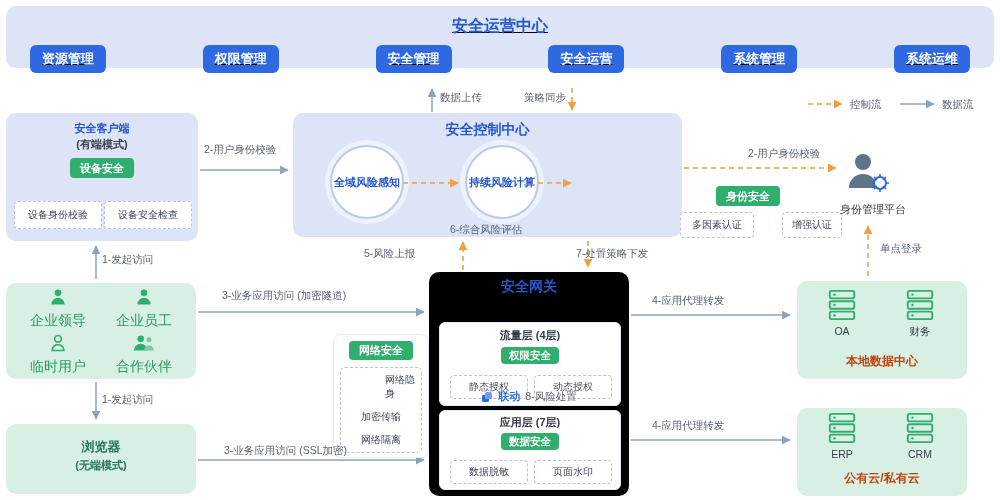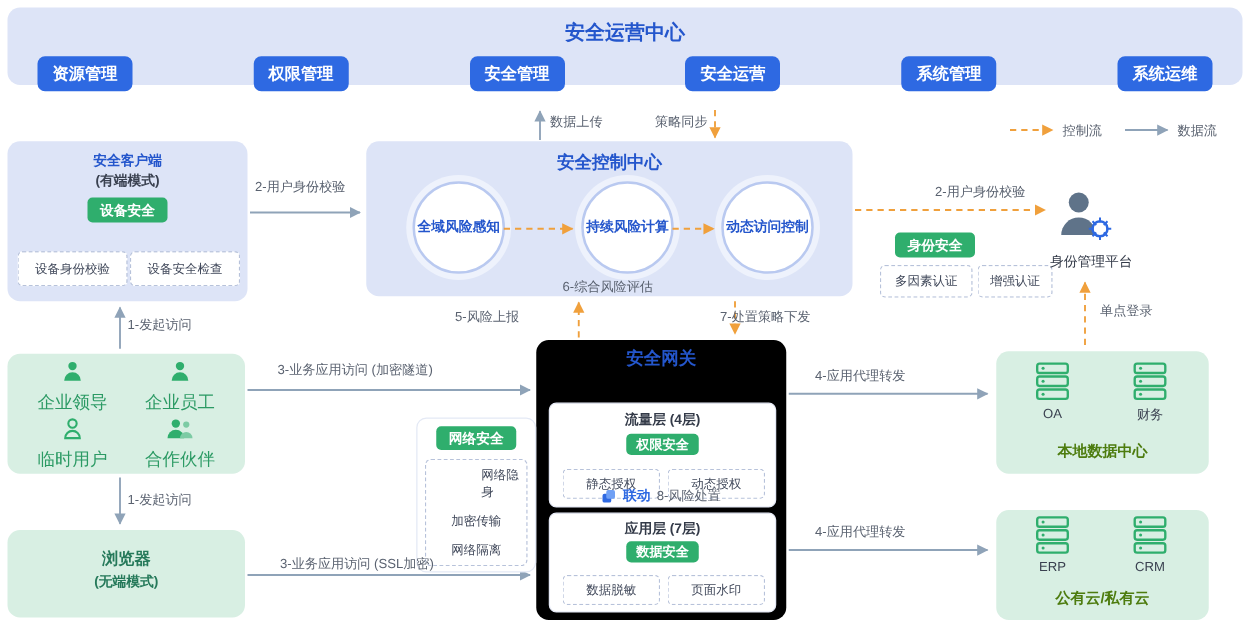--- a/index.html
+++ b/index.html
@@ -24,21 +24,21 @@
   }
   .title-blue{color:#2456cc;font-weight:bold;text-align:center;}
   .flow-label{font-size:10.5px;color:#5a6270;white-space:nowrap;z-index:3;}
   .risk-circle{
     width:70px;height:70px;border-radius:50%;background:#fff;border:2px solid #b9c9f0;
     box-shadow:0 0 0 5px #eef2fc;display:flex;align-items:center;justify-content:center;
     text-align:center;font-size:11px;font-weight:bold;color:#2456cc;line-height:1.3;
   }
   .cell-user{position:absolute;width:80px;text-align:center;}
   .cell-user .lbl{font-size:14px;color:#2b9a64;margin-top:1px;}
-  .green-title{color:#4d7c0f;font-weight:bold;font-size:12px;text-align:center;}
+  .green-title{color:#c2410c;font-weight:bold;font-size:12px;text-align:center;}
   .srv-lbl{font-size:10.5px;color:#3a4150;text-align:center;}
   .white-sub{background:#fff;border:1px solid #e6eaf6;border-radius:6px;}
   .layer-title{font-size:11px;font-weight:bold;color:#333a48;text-align:center;}
   svg.overlay{position:absolute;left:0;top:0;z-index:2;pointer-events:none;}
 </style>
 </head>
 <body>
 
 <div id="stage">
 
@@ -74,21 +74,21 @@
 
     <path d="M868,276 L868,226" stroke="#f0a03c" stroke-width="1.5" stroke-dasharray="5 4" fill="none" marker-end="url(#mo)"></path>
 
     <path d="M631,315 L790,315" stroke="#8fa3b8" stroke-width="1.5" fill="none" marker-end="url(#mg)"></path>
     <path d="M631,440 L790,440" stroke="#8fa3b8" stroke-width="1.5" fill="none" marker-end="url(#mg)"></path>
 
     <path d="M808,104 L842,104" stroke="#f0a03c" stroke-width="1.5" stroke-dasharray="5 4" fill="none" marker-end="url(#mo)"></path>
     <path d="M900,104 L934,104" stroke="#8fa3b8" stroke-width="1.5" fill="none" marker-end="url(#mg)"></path>
   </svg>
 
-  <div class="abs panel-lav" style="left:6px;top:6px;width:988px;height:62px;">
+  <div class="abs panel-lav" style="left:6px;top:6px;width:988px;height:62px;text-decoration:underline;">
     <div class="title-blue" style="font-size:16px;margin-top:10px;">安全运营中心</div>
     <div style="display:flex;justify-content:space-between;padding:0 24px;margin-top:8px;">
       <div class="btn-blue">资源管理</div>
       <div class="btn-blue">权限管理</div>
       <div class="btn-blue">安全管理</div>
       <div class="btn-blue">安全运营</div>
       <div class="btn-blue">系统管理</div>
       <div class="btn-blue">系统运维</div>
     </div>
   </div>
@@ -139,21 +139,20 @@
 
   <div class="abs panel-green" style="left:6px;top:424px;width:190px;height:70px;">
     <div style="text-align:center;font-size:13px;font-weight:bold;color:#25795a;margin-top:14px;">浏览器</div>
     <div style="text-align:center;font-size:11px;font-weight:bold;color:#25795a;margin-top:2px;">(无端模式)</div>
   </div>
 
   <div class="abs panel-lav" style="left:293px;top:113px;width:389px;height:124px;">
     <div class="title-blue" style="font-size:14px;margin-top:8px;">安全控制中心</div>
     <div class="abs risk-circle" style="left:37px;top:32px;">全域风险感知</div>
     <div class="abs risk-circle" style="left:172px;top:32px;">持续风险计算</div>
-    <div class="abs risk-circle" style="left:284px;top:32px;">动态访问控制</div>
   </div>
 
   <div class="abs panel-lav" style="left:429px;top:272px;width:200px;height:224px;background:#000000;">
     <div class="title-blue" style="font-size:14px;margin-top:6px;">安全网关</div>
     <div class="abs white-sub" style="left:10px;top:30px;width:180px;height:82px;margin-top:20px;">
       <div class="layer-title" style="margin-top:5px;">流量层 (4层)</div>
       <div class="badge-green" style="width:58px;height:17px;margin:4px auto 0;font-size:10.5px;">权限安全</div>
       <div class="abs dashed-item" style="left:10px;top:52px;width:76px;height:22px;">静态授权</div>
       <div class="abs dashed-item" style="left:94px;top:52px;width:76px;height:22px;">动态授权</div>
     </div>
@@ -176,21 +175,21 @@
   <div class="abs" style="left:333px;top:334px;width:94px;height:122px;background:#fff;border:1px solid #e4e9f5;border-radius:8px;z-index:2;">
     <div class="badge-green" style="width:64px;height:19px;margin:6px auto 0;">网络安全</div>
     <div class="abs" style="left:6px;top:32px;width:80px;height:84px;border:1px dashed #b7c2da;border-radius:5px;display:flex;flex-direction:column;justify-content:space-around;align-items:center;">
       <span style="font-size:10px;color:#40485a;margin-left:44px;">网络隐身</span>
       <span style="font-size:10px;color:#40485a;">加密传输</span>
       <span style="font-size:10px;color:#40485a;">网络隔离</span>
     </div>
   </div>
 
   <div class="abs badge-green" style="left:716px;top:186px;width:64px;height:20px;">身份安全</div>
-  <div class="abs dashed-item" style="left:704px;top:212px;width:72px;height:24px;font-family:Liberation Serif, serif;">多因素认证</div>
+  <div class="abs dashed-item" style="left:680px;top:212px;width:72px;height:24px;font-family:Liberation Serif, serif;">多因素认证</div>
   <div class="abs dashed-item" style="left:782px;top:212px;width:58px;height:24px;">增强认证</div>
   <div class="abs" style="left:845px;top:150px;">
     <svg width="46" height="48" viewBox="0 0 46 48">
       <circle cx="18" cy="12" r="8" fill="#5f7389"></circle>
       <path d="M4,38 a14,14 0 0 1 28,0 z" fill="#5f7389"></path>
       <g stroke="#2e69e2" stroke-width="2" fill="#fff">
         <circle cx="35" cy="33" r="6"></circle>
         <path d="M35,24 v4 M35,38 v4 M26,33 h4 M40,33 h4 M29,27 l3,3 M38,36 l3,3 M41,27 l-3,3 M32,36 l-3,3" fill="none" stroke-width="1.6"></path>
       </g>
     </svg>

